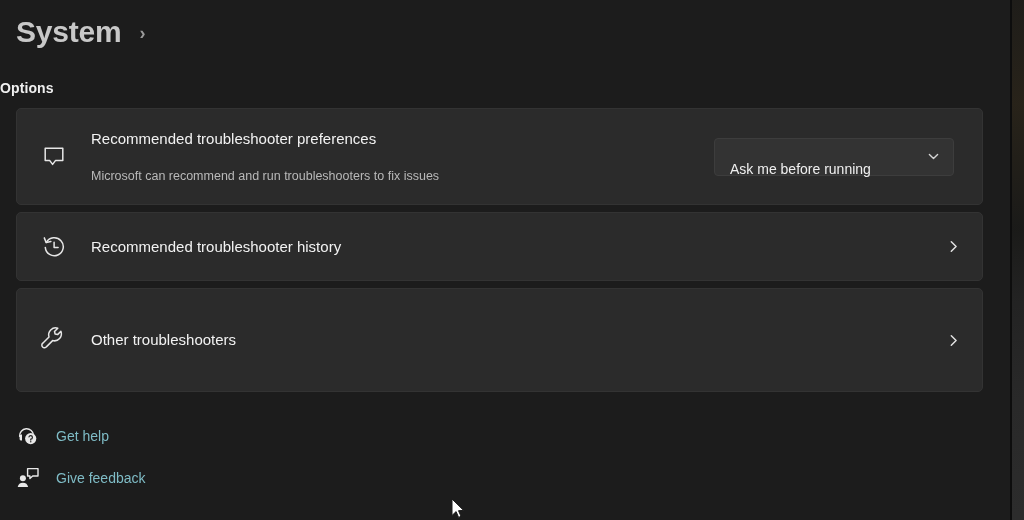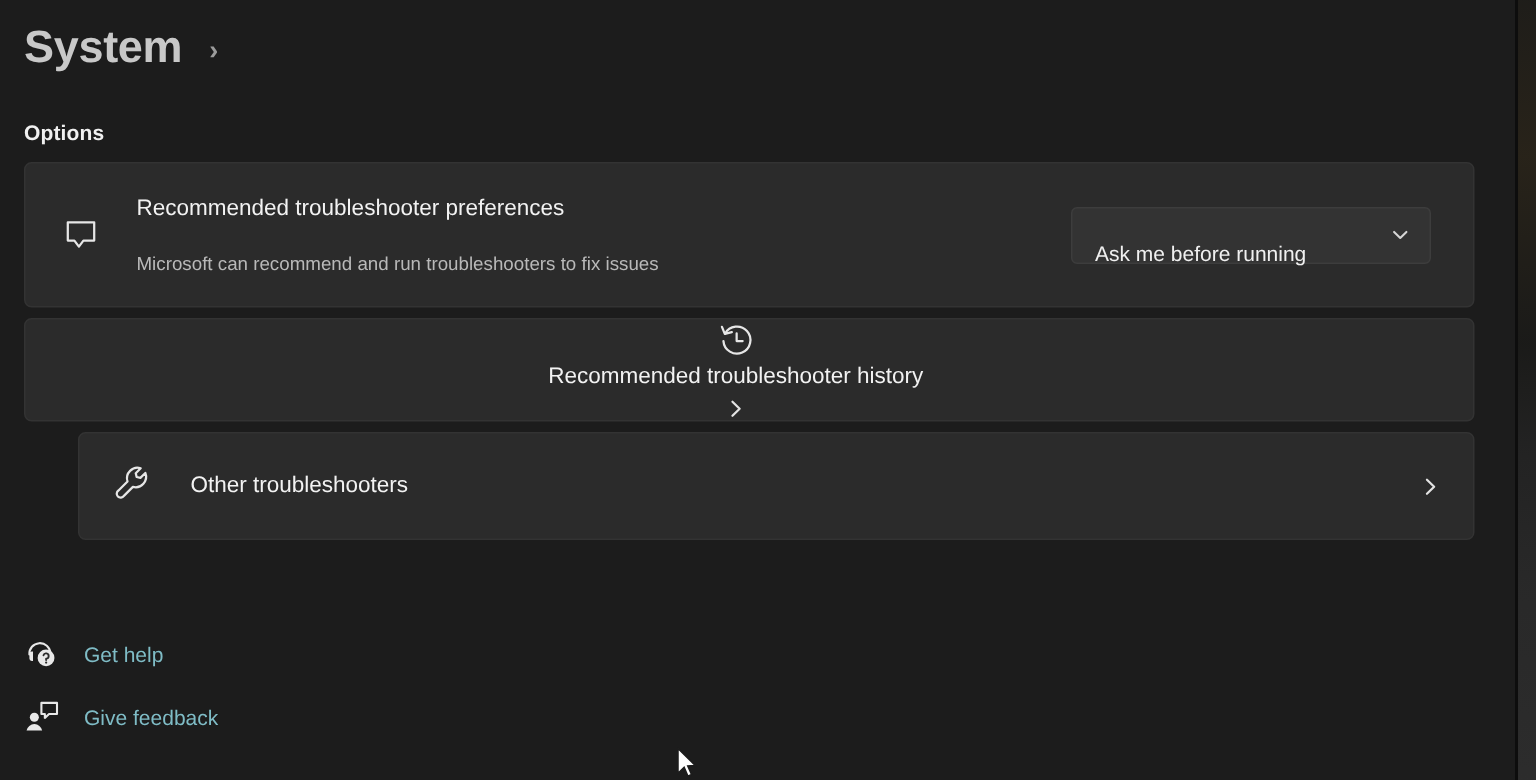--- a/index.html
+++ b/index.html
@@ -51,21 +51,21 @@
   .crumb-sep {
     color:#9b9b9b;
     font-size:18px;
     font-weight:600;
     position:relative; top:1px;
   }
   .crumb-current { color:#ffffff; font-weight:600; }
 
   .section-label {
     position:absolute;
-    left:16px; top:80px;
+    left:0; top:80px;
     font-size:14px;
     font-weight:700;
     color:#f0f0f0;
     letter-spacing:.1px;
   }
 
   
   .cards {
     position:absolute;
     left:16px; top:108px;
@@ -74,22 +74,22 @@
   .card {
     background:#2b2b2b;
     border-radius:5px;
     border:1px solid #333333;
     display:flex;
     align-items:center;
     padding:0 18px 0 0;
     position:relative;
   }
   .card.c1 { height:97px; margin-bottom:7px; }
-  .card.c2 { height:69px; margin-bottom:7px;flex-direction:column; }
-  .card.c3 { height:72px;margin-left:36px; }
+  .card.c2 { height:69px; margin-bottom:7px; }
+  .card.c3 { height:104px; }
 
   .card-icon {
     width:74px;
     min-width:74px;
     display:flex;
     align-items:center;
     justify-content:center;
     color:#e6e6e6;
   }
   .card-body { flex:1 1 auto; min-width:0; }

